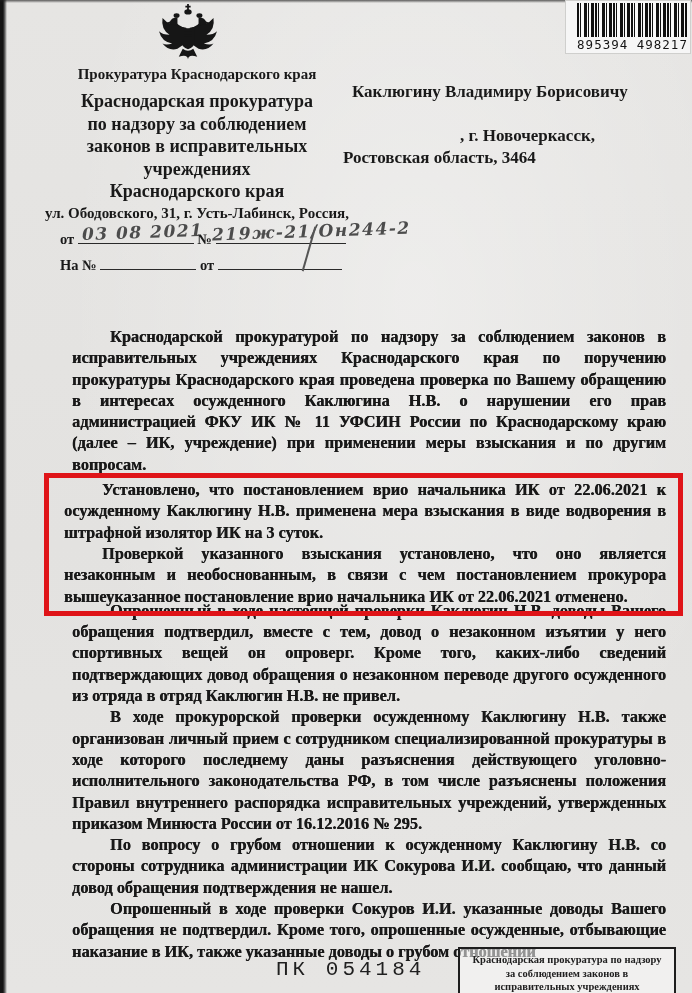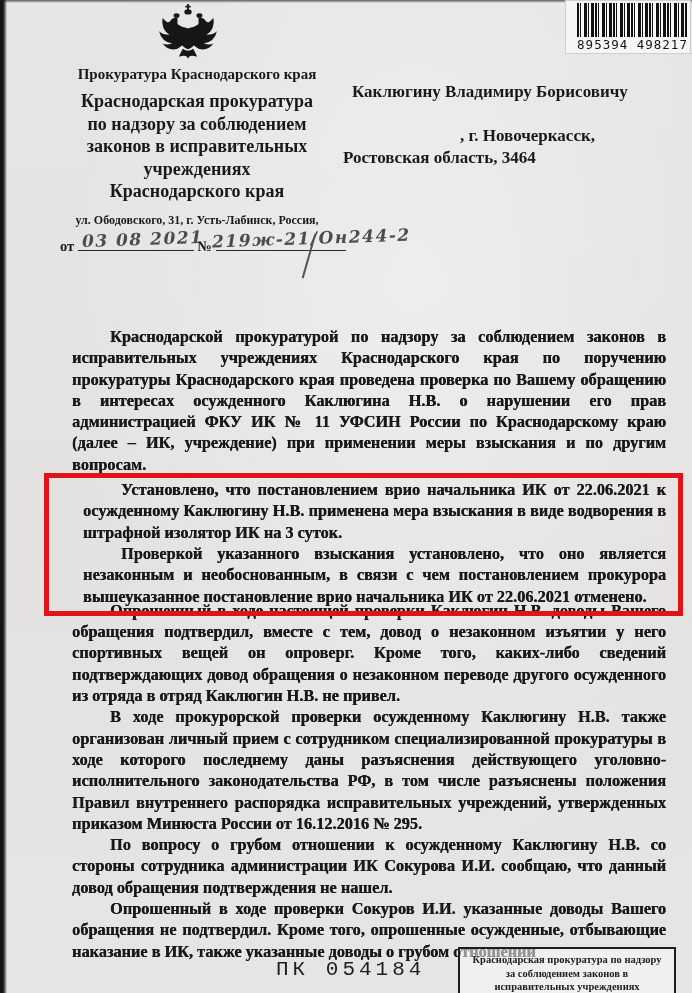--- a/index.html
+++ b/index.html
@@ -25,42 +25,42 @@
       #101010 3px 4px, #f8f8f8 4px 7px,
       #101010 7px 10px,#f8f8f8 10px 11px,
       #101010 11px 12px,#f8f8f8 12px 14px,
       #101010 14px 17px,#f8f8f8 17px 18px);}
   .barcode .num{font-family:"DejaVu Sans Mono", monospace;font-size:12.5px;
     letter-spacing:1px;text-align:center;color:#141414;line-height:15px;}
   
   .lh{position:absolute;left:44px;top:62px;width:306px;text-align:center;}
   .lh .org{font-size:15px;font-weight:bold;line-height:25px;white-space:nowrap;}
   .lh .orgname{font-size:18px;font-weight:bold;line-height:22.5px;margin-top:3px;}
-  .lh .addr{font-size:12px;font-weight:bold;line-height:15px;margin-top:10px;}
+  .lh .addr{font-size:15px;font-weight:bold;line-height:15px;margin-top:3px;}
   .ref{margin-top:9px;text-align:left;font-size:14.5px;font-weight:bold;position:relative;}
   .ref-row{margin:3px 0 8px 16px;white-space:nowrap;}
   .blank{display:inline-block;border-bottom:1.5px solid #2a2a2a;height:13px;vertical-align:baseline;}
   .hand{position:absolute;font-family:"DejaVu Serif", serif;font-style:italic;
     color:#4c4c4c;font-size:17px;letter-spacing:1.5px;white-space:nowrap;transform:rotate(-2deg);}
   .hand-date{left:38px;top:-8px;}
   .hand-num{left:168px;top:-9px;}
   .pen-slash{position:absolute;left:264px;top:-4px;width:2px;height:46px;background:#555;
     transform:rotate(16deg);}
   
   .recipient{position:absolute;left:343px;top:82px;width:340px;font-size:17px;font-weight:bold;}
   .recipient .name{margin-left:9px;white-space:nowrap;}
   .recipient .a1{margin:24px 0 0 117px;white-space:nowrap;}
   .recipient .a2{margin-top:2px;white-space:nowrap;}
   
   .body{position:absolute;left:72px;top:326px;width:594px;
     font-size:16.3px;line-height:21.3px;text-align:justify;
     text-shadow:0.35px 0 0 currentColor;}
   .body p{margin:0;text-indent:38px;font-weight:bold;}
   .redbox{border:5px solid #df1418;margin:-2px -17px -16px -28px;
-    padding:1px 12px 4px 34px;position:relative;z-index:2;}
+    padding:1px 12px 4px 15px;position:relative;z-index:2;}
   
   .doc-number{position:absolute;left:276px;top:958px;font-family:Liberation Mono, monospace;
     font-size:21px;letter-spacing:4px;color:#1f1f1f;}
   .stamp{position:absolute;left:458px;top:947px;width:218px;box-sizing:border-box;
     border:2px solid #1d1d1d;padding:4px 10px 6px;background:rgba(250,250,250,.55);
     font-size:10.5px;font-weight:bold;line-height:13.5px;text-align:center;color:#202020;}
 </style>
 </head>
 <body>
 
@@ -105,20 +105,26 @@
     <div class="addr">
       <div>ул. Ободовского, 31, г. Усть-Лабинск, Россия,</div>
     </div>
     <div class="ref">
       <div class="ref-row">
         <span>от</span>
         <span class="blank" style="width:116px"></span>
         <span>№</span>
         <span class="blank" style="width:130px"></span>
       </div>
+      <div class="ref-row">
+        <span>На №</span>
+        <span class="blank" style="width:96px"></span>
+        <span>от</span>
+        <span class="blank" style="width:124px"></span>
+      </div>
       <span class="hand hand-date">03 08 2021</span>
       <span class="hand hand-num">219ж-21/Он244-2</span>
       <span class="pen-slash"></span>
     </div>
   </div>
 
   <div class="recipient">
     <div class="name">Каклюгину Владимиру Борисовичу</div>
     <div class="a1">, г. Новочеркасск,</div>
     <div class="a2">Ростовская область, 3464</div>

